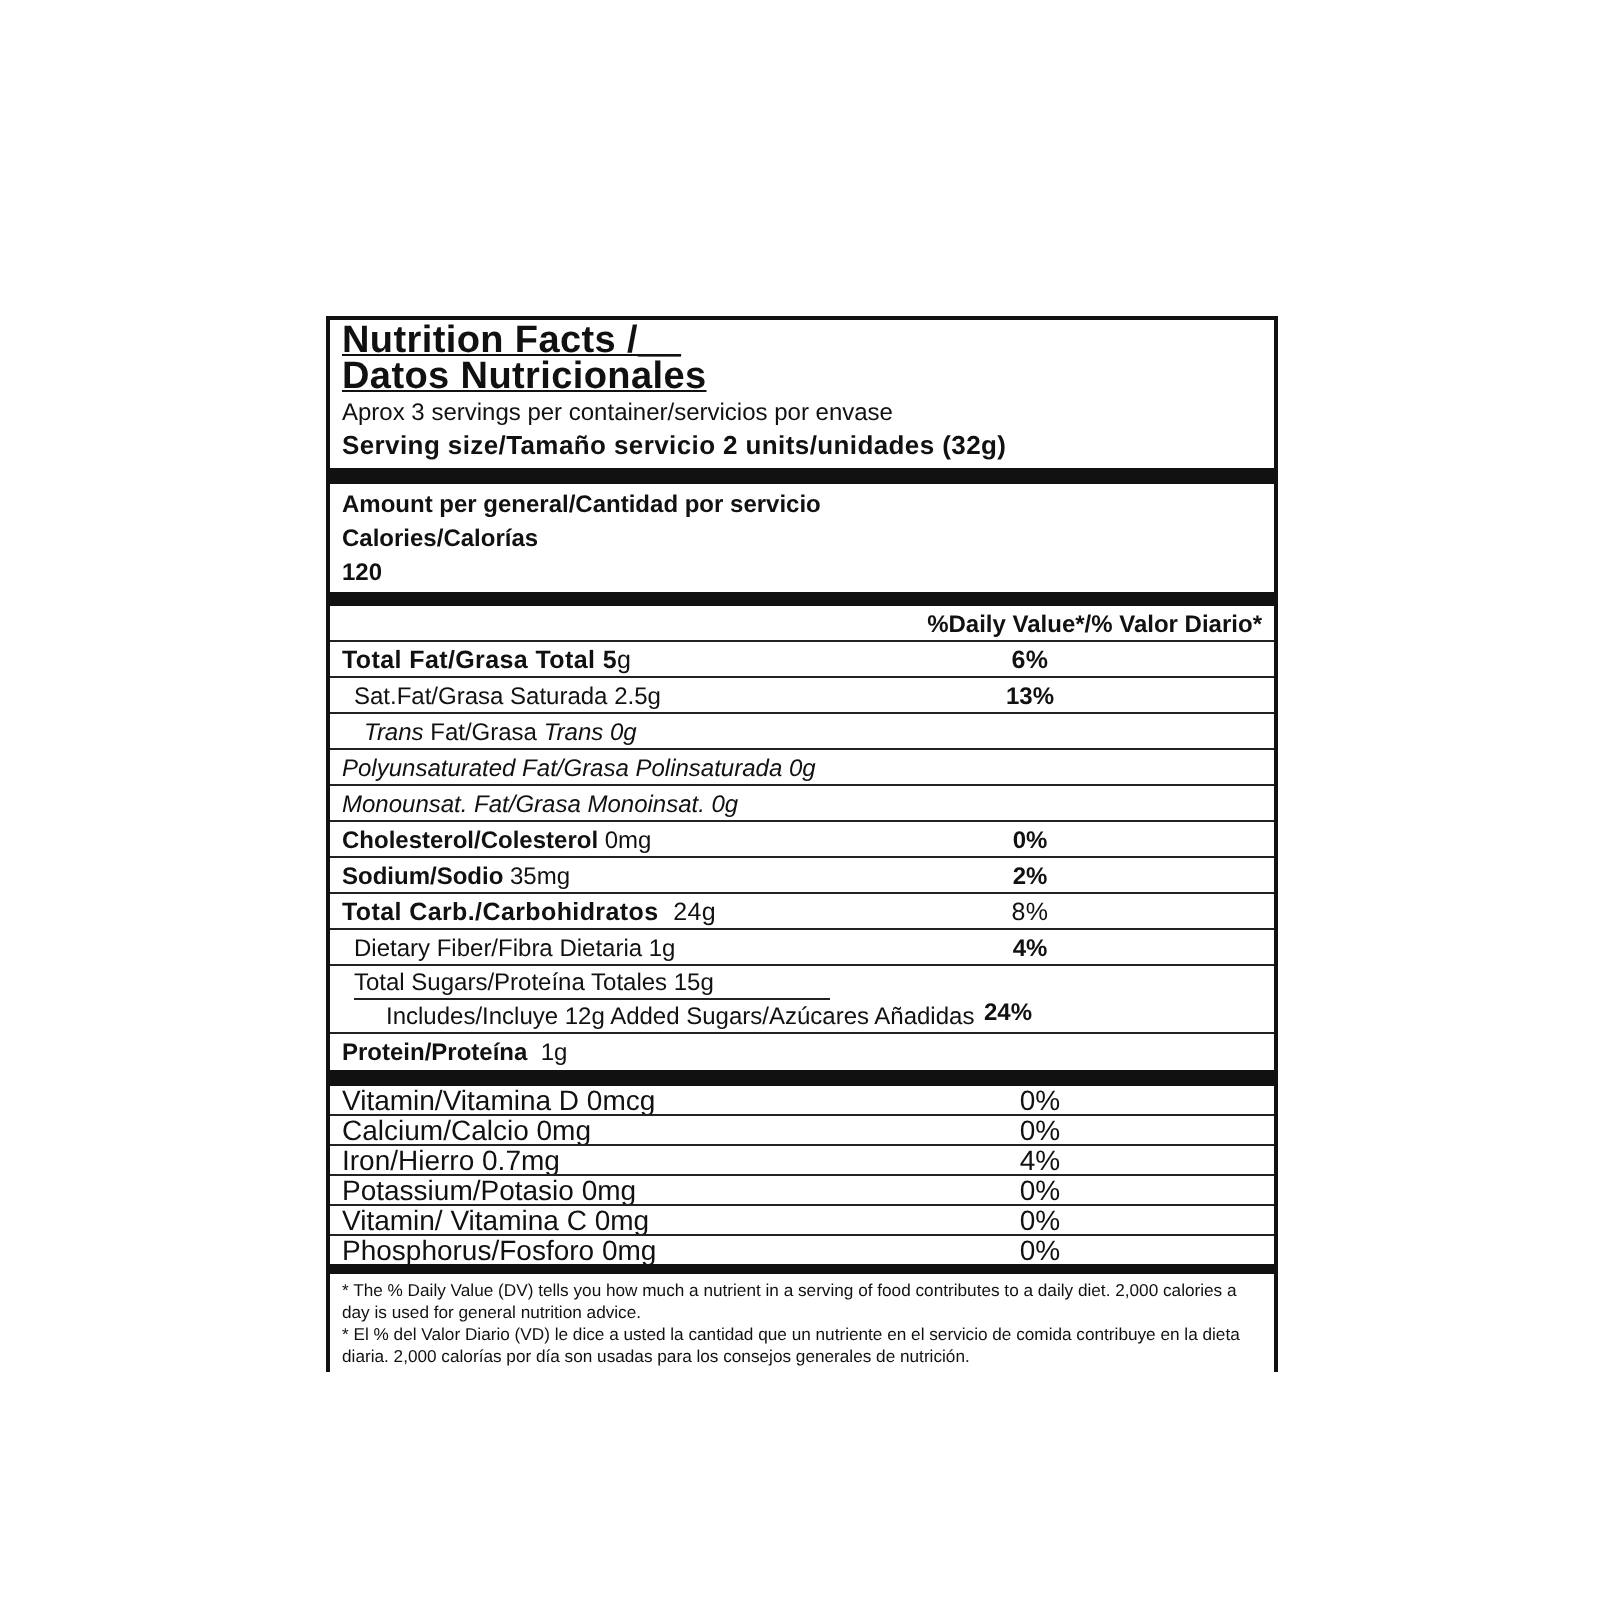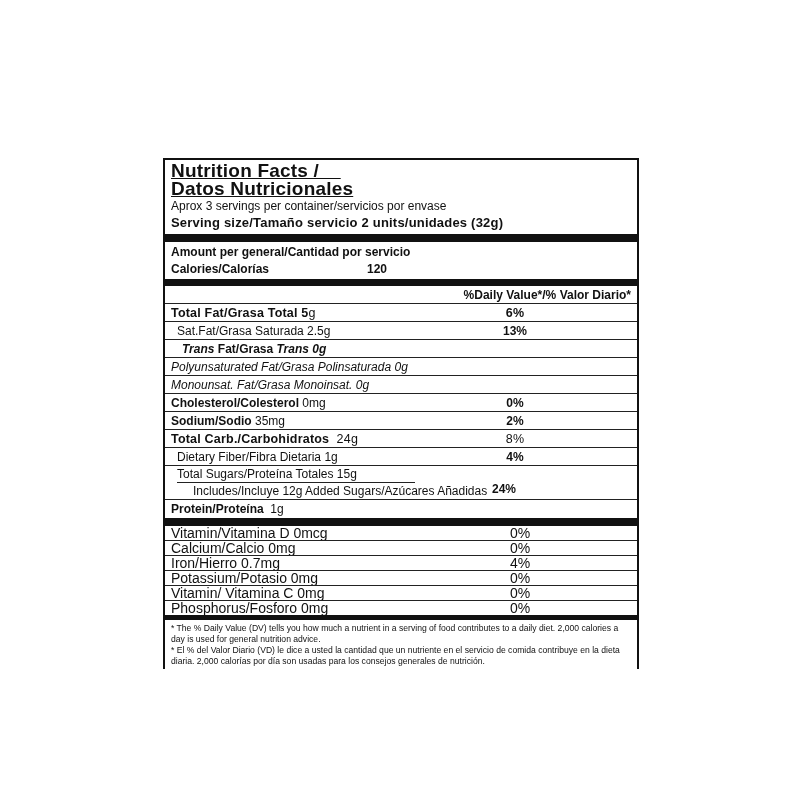--- a/index.html
+++ b/index.html
@@ -6,31 +6,31 @@
   body { width: 800px; height: 800px; position: relative; overflow: hidden; font-family: "Liberation Sans", sans-serif; color: #111; }
   .label { position: absolute; left: 163px; top: 158px; width: 476px; box-sizing: border-box; }
   .box { border: 2px solid #111; border-bottom: none; background: #fff; }
   .header { padding: 2px 6px 3px 6px; }
   .title { font-weight: bold; font-size: 19px; line-height: 18px; text-decoration: underline; letter-spacing: 0.2px; }
   .servings { font-size: 12px; line-height: 16px; }
   .serving-size { font-weight: bold; font-size: 13px; line-height: 17px; letter-spacing: 0.2px; }
   .thick { height: 8px; background: #111; }
   .thick-md { height: 7px; background: #111; }
   .amount { padding: 2px 6px 1px 6px; font-weight: bold; font-size: 12px; line-height: 17px; }
-  .cal-row { display: flex; }
+  .cal-row { display: flex; flex-direction: column; }
   .cal-row .cal-label { width: 196px; }
   .row { display: flex; align-items: center; border-top: 1px solid #222; height: 17px; font-size: 12px; padding-left: 6px; }
   .row .name { flex: 0 0 auto; text-align: center; }
   .row .dv { position: absolute; left: 330px; width: 40px; text-align: center; font-weight: bold; }
   .row { position: relative; }
   .dv-header { height: 17px; display: flex; align-items: center; justify-content: flex-end; padding-right: 6px; font-weight: bold; font-size: 12px; }
   .b { font-weight: bold; }
   .i { font-style: italic; }
   .indent1 { padding-left: 12px; }
-  .indent2 { padding-left: 17px; font-weight: bold; }
+  .indent2 { padding-left: 17px; }
   .big { font-size: 12.5px; letter-spacing: 0.2px; }
   .sugars { border-top: 1px solid #222; font-size: 12px; padding: 1px 0 4px 0; position: relative; height: 34px; box-sizing: border-box; }
   .sugars .l1 { padding-left: 12px; line-height: 15px; }
   .sugars .l1 span { display: inline-block; border-bottom: 1px solid #222; padding-right: 58px; }
   .sugars .l2 { padding-left: 28px; line-height: 17px; }
   .sugars .dv { position: absolute; left: 327px; top: 16px; font-weight: bold; }
   .vrow { display: flex; align-items: center; border-top: 1px solid #222; height: 14px; font-size: 14px; padding-left: 6px; position: relative; }
   .vrow:first-child { border-top: none; }
   .vrow .dv { position: absolute; left: 340px; width: 30px; text-align: center; }
   .foot { border: 2px solid #111; border-top: none; border-bottom: none; font-size: 8.6px; line-height: 11px; padding: 3px 5px 2px 6px; }

